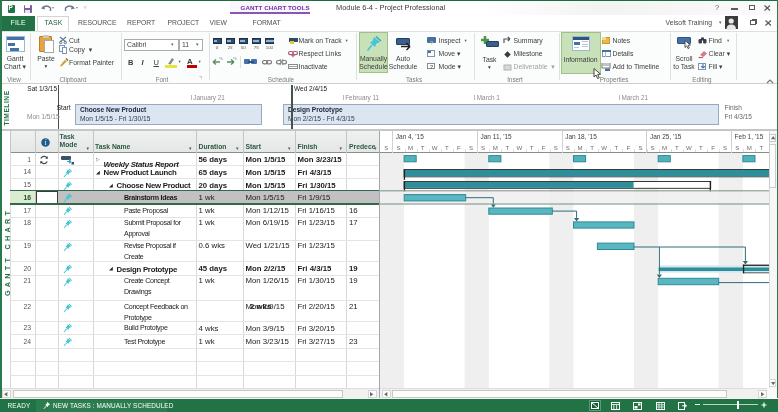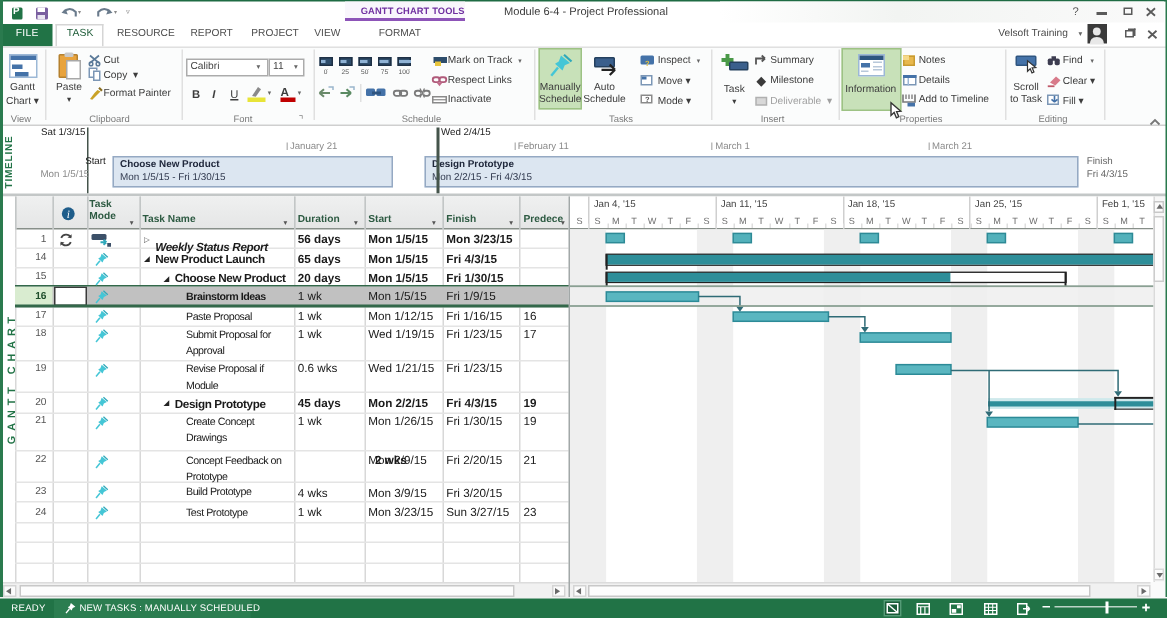--- a/index.html
+++ b/index.html
@@ -409,31 +409,31 @@
 <span class="tx" style="left:349px;top:206.2px;font-size:7.8px;color:#1a1a1a;font-weight:normal;letter-spacing:0px;">16</span>
 <span class="tx" style="left:31px;top:218.7px;font-size:6.8px;color:#555;font-weight:normal;letter-spacing:0px;transform:translateX(-100%);">18</span>
 <svg style="left:62px;top:219.0px;" width="11" height="11" viewBox="0 0 19 19">
       <path d="M10 2 L16 7 L12.5 8.5 L11 12 L6 7.5 L8.5 6 Z" fill="#45c6d6"></path>
       <path d="M8 10 L3.5 15.5" stroke="#45c6d6" stroke-width="1.8"></path>
       <path d="M12 1.5 L17 6" stroke="#2fa8ba" stroke-width="1.5"></path>
     </svg>
 <span class="tx" style="left:124px;top:218.7px;font-size:7.1px;color:#1a1a1a;font-weight:normal;letter-spacing:-0.3px;">Submit Proposal for</span>
 <span class="tx" style="left:124px;top:230.0px;font-size:7.1px;color:#1a1a1a;font-weight:normal;letter-spacing:-0.3px;">Approval</span>
 <span class="tx" style="left:198.5px;top:218.2px;font-size:7.8px;color:#1a1a1a;font-weight:normal;letter-spacing:0px;">1 wk</span>
-<span class="tx" style="left:245.5px;top:218.2px;font-size:7.8px;color:#1a1a1a;font-weight:normal;letter-spacing:0px;">Wed 1/19/15</span>
+<span class="tx" style="left:245.5px;top:218.2px;font-size:7.8px;color:#1a1a1a;font-weight:normal;letter-spacing:0px;">Mon 6/19/15</span>
 <span class="tx" style="left:297.5px;top:218.2px;font-size:7.8px;color:#1a1a1a;font-weight:normal;letter-spacing:0px;">Fri 1/23/15</span>
 <span class="tx" style="left:349px;top:218.2px;font-size:7.8px;color:#1a1a1a;font-weight:normal;letter-spacing:0px;">17</span>
 <span class="tx" style="left:31px;top:241.7px;font-size:6.8px;color:#555;font-weight:normal;letter-spacing:0px;transform:translateX(-100%);">19</span>
 <svg style="left:62px;top:242.0px;" width="11" height="11" viewBox="0 0 19 19">
       <path d="M10 2 L16 7 L12.5 8.5 L11 12 L6 7.5 L8.5 6 Z" fill="#45c6d6"></path>
       <path d="M8 10 L3.5 15.5" stroke="#45c6d6" stroke-width="1.8"></path>
       <path d="M12 1.5 L17 6" stroke="#2fa8ba" stroke-width="1.5"></path>
     </svg>
 <span class="tx" style="left:124px;top:241.7px;font-size:7.1px;color:#1a1a1a;font-weight:normal;letter-spacing:-0.3px;">Revise Proposal if</span>
-<span class="tx" style="left:124px;top:253.0px;font-size:7.1px;color:#1a1a1a;font-weight:normal;letter-spacing:-0.3px;">Module</span>
+<span class="tx" style="left:124px;top:253.0px;font-size:7.1px;color:#1a1a1a;font-weight:normal;letter-spacing:-0.3px;">Create</span>
 <span class="tx" style="left:198.5px;top:241.2px;font-size:7.8px;color:#1a1a1a;font-weight:normal;letter-spacing:0px;">0.6 wks</span>
 <span class="tx" style="left:245.5px;top:241.2px;font-size:7.8px;color:#1a1a1a;font-weight:normal;letter-spacing:0px;">Wed 1/21/15</span>
 <span class="tx" style="left:297.5px;top:241.2px;font-size:7.8px;color:#1a1a1a;font-weight:normal;letter-spacing:0px;">Fri 1/23/15</span>
 <span class="tx" style="left:31px;top:264.50000000000006px;font-size:6.8px;color:#555;font-weight:normal;letter-spacing:0px;transform:translateX(-100%);">20</span>
 <svg style="left:62px;top:263.8px;" width="11" height="11" viewBox="0 0 19 19">
       <path d="M10 2 L16 7 L12.5 8.5 L11 12 L6 7.5 L8.5 6 Z" fill="#45c6d6"></path>
       <path d="M8 10 L3.5 15.5" stroke="#45c6d6" stroke-width="1.8"></path>
       <path d="M12 1.5 L17 6" stroke="#2fa8ba" stroke-width="1.5"></path>
     </svg>
 <span class="tx" style="left:109.0px;top:265.00000000000006px;font-size:5px;color:#222;font-weight:normal;letter-spacing:0px;">◢</span>
@@ -478,21 +478,21 @@
 <span class="tx" style="left:297.5px;top:323.6px;font-size:7.8px;color:#1a1a1a;font-weight:normal;letter-spacing:0px;">Fri 3/20/15</span>
 <span class="tx" style="left:31px;top:337.55px;font-size:6.8px;color:#555;font-weight:normal;letter-spacing:0px;transform:translateX(-100%);">24</span>
 <svg style="left:62px;top:336.7px;" width="11" height="11" viewBox="0 0 19 19">
       <path d="M10 2 L16 7 L12.5 8.5 L11 12 L6 7.5 L8.5 6 Z" fill="#45c6d6"></path>
       <path d="M8 10 L3.5 15.5" stroke="#45c6d6" stroke-width="1.8"></path>
       <path d="M12 1.5 L17 6" stroke="#2fa8ba" stroke-width="1.5"></path>
     </svg>
 <span class="tx" style="left:124px;top:337.55px;font-size:7.1px;color:#1a1a1a;font-weight:normal;letter-spacing:-0.3px;">Test Prototype</span>
 <span class="tx" style="left:198.5px;top:337.05px;font-size:7.8px;color:#1a1a1a;font-weight:normal;letter-spacing:0px;">1 wk</span>
 <span class="tx" style="left:245.5px;top:337.05px;font-size:7.8px;color:#1a1a1a;font-weight:normal;letter-spacing:0px;">Mon 3/23/15</span>
-<span class="tx" style="left:297.5px;top:337.05px;font-size:7.8px;color:#1a1a1a;font-weight:normal;letter-spacing:0px;">Sun 3/27/15</span>
+<span class="tx" style="left:297.5px;top:337.05px;font-size:7.8px;color:#1a1a1a;font-weight:normal;letter-spacing:0px;">Fri 3/27/15</span>
 <span class="tx" style="left:349px;top:337.05px;font-size:7.8px;color:#1a1a1a;font-weight:normal;letter-spacing:0px;">23</span>
 <div class="a" style="left:378.5px;top:131px;width:1.8px;height:267px;background:#a2a8a8;"></div>
 <div class="a" style="left:380.3px;top:131px;width:389.2px;height:21.5px;background:#ffffff;border-bottom:1.2px solid #878f89;"></div>
 <div class="a" style="left:392.3px;top:131px;width:1px;height:21.5px;background:#cfcfcf;"></div>
 <span class="tx" style="left:395.8px;top:133.2px;font-size:6.5px;color:#3f3f3f;font-weight:normal;letter-spacing:0px;">Jan 4, '15</span>
 <div class="a" style="left:477.0px;top:131px;width:1px;height:21.5px;background:#cfcfcf;"></div>
 <span class="tx" style="left:480.5px;top:133.2px;font-size:6.5px;color:#3f3f3f;font-weight:normal;letter-spacing:0px;">Jan 11, '15</span>
 <div class="a" style="left:561.7px;top:131px;width:1px;height:21.5px;background:#cfcfcf;"></div>
 <span class="tx" style="left:565.2px;top:133.2px;font-size:6.5px;color:#3f3f3f;font-weight:normal;letter-spacing:0px;">Jan 18, '15</span>
 <div class="a" style="left:646.4px;top:131px;width:1px;height:21.5px;background:#cfcfcf;"></div>

